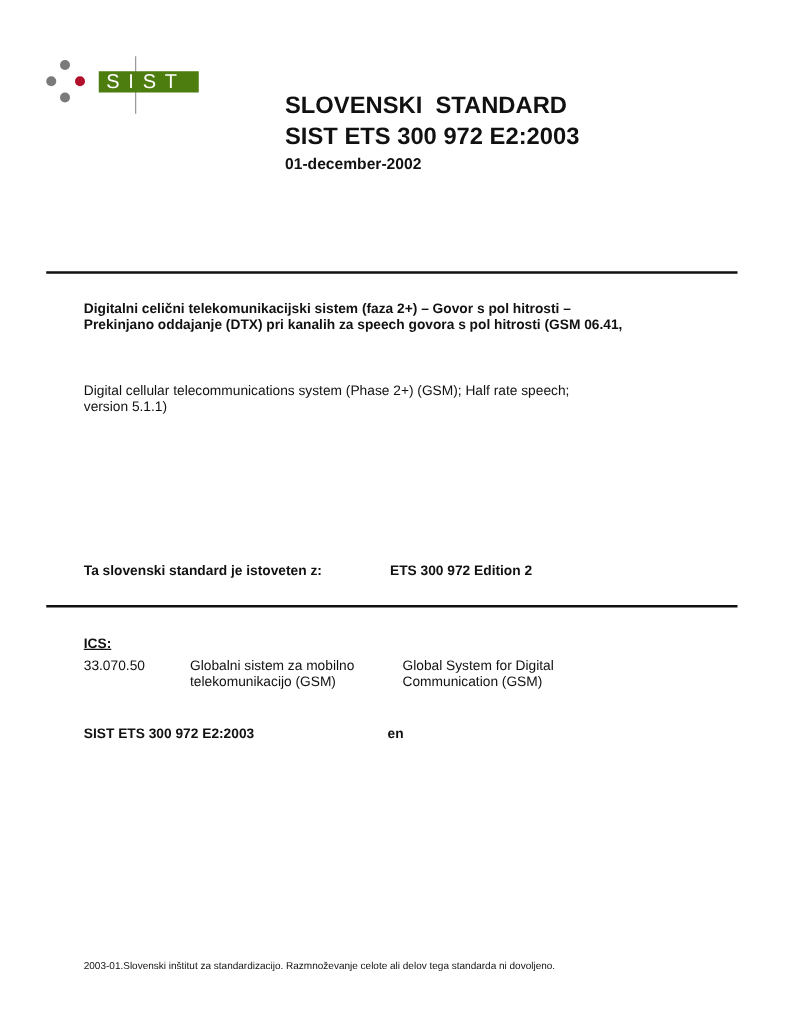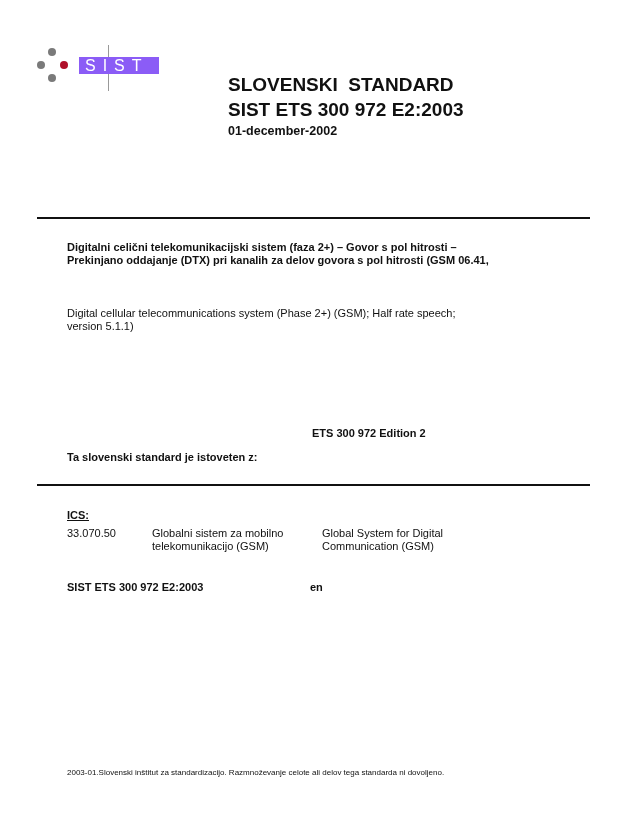--- a/index.html
+++ b/index.html
@@ -1,21 +1,21 @@
 <!DOCTYPE html>
 <html><head>
 <meta charset="utf-8">
 <style>
   html, body { margin:0; padding:0; background:#ffffff; }
   body { width:637px; height:825px; position:relative; overflow:hidden;
          font-family:"Liberation Sans", sans-serif; color:#111; }
   .abs { position:absolute; white-space:nowrap; }
   .logo-dot { position:absolute; width:8px; height:8px; border-radius:50%; background:#7a7a7a; }
   .logo-dot.red { background:#b0102a; }
-  .logo-box { position:absolute; left:79px; top:57px; width:80px; height:17px; background:#8b5cf6;
+  .logo-box { position:absolute; left:79px; top:57px; width:80px; height:17px; background:#4d7c0f;
               color:#fff; font-size:16px; letter-spacing:7px; line-height:17px; padding-left:6px; box-sizing:border-box; }
   .logo-line { position:absolute; left:108px; top:45px; width:1px; height:46px; background:#999; }
   .h1 { font-weight:bold; font-size:19px; }
   .h2 { font-weight:bold; font-size:12.5px; }
   .rule { position:absolute; left:37px; width:553px; height:2px; background:#111; }
   .bold11 { font-weight:bold; font-size:11px; line-height:13px; }
   .reg11 { font-size:11px; line-height:13px; }
   .block { position:absolute; left:67px; width:520px; }
   .footer { font-size:8px; }
 </style>
@@ -32,30 +32,30 @@
 </div>
 
 <div class="abs h1" style="left:228px;top:74px;white-space:pre;">SLOVENSKI  STANDARD</div>
 <div class="abs h1" style="left:228px;top:99px;">SIST ETS 300 972 E2:2003</div>
 <div class="abs h2" style="left:228px;top:124px;">01-december-2002</div>
 
 <div class="rule" style="top:217px;"></div>
 
 <div class="block bold11" style="top:241px;">
   <div>Digitalni celični telekomunikacijski sistem (faza 2+) – Govor s pol hitrosti –</div>
-  <div>Prekinjano oddajanje (DTX) pri kanalih za delov govora s pol hitrosti (GSM 06.41,</div>
+  <div>Prekinjano oddajanje (DTX) pri kanalih za speech govora s pol hitrosti (GSM 06.41,</div>
 </div>
 
 <div class="block reg11" style="top:307px;">
   <div>Digital cellular telecommunications system (Phase 2+) (GSM); Half rate speech;</div>
   <div>version 5.1.1)</div>
 </div>
 
 <div class="abs bold11" style="left:67px;top:451px;">Ta slovenski standard je istoveten z:</div>
-<div class="abs bold11" style="left:312px;top:427px;">ETS 300 972 Edition 2</div>
+<div class="abs bold11" style="left:312px;top:451px;">ETS 300 972 Edition 2</div>
 
 <div class="rule" style="top:484px;"></div>
 
 <div class="abs bold11" style="left:67px;top:509px;text-decoration:underline;">ICS:</div>
 <div>
   <div class="abs reg11" style="left:67px;top:527px;">33.070.50</div>
   <div class="abs reg11" style="left:152px;top:527px;">
     <div>Globalni sistem za mobilno</div>
     <div>telekomunikacijo (GSM)</div>
   </div>

